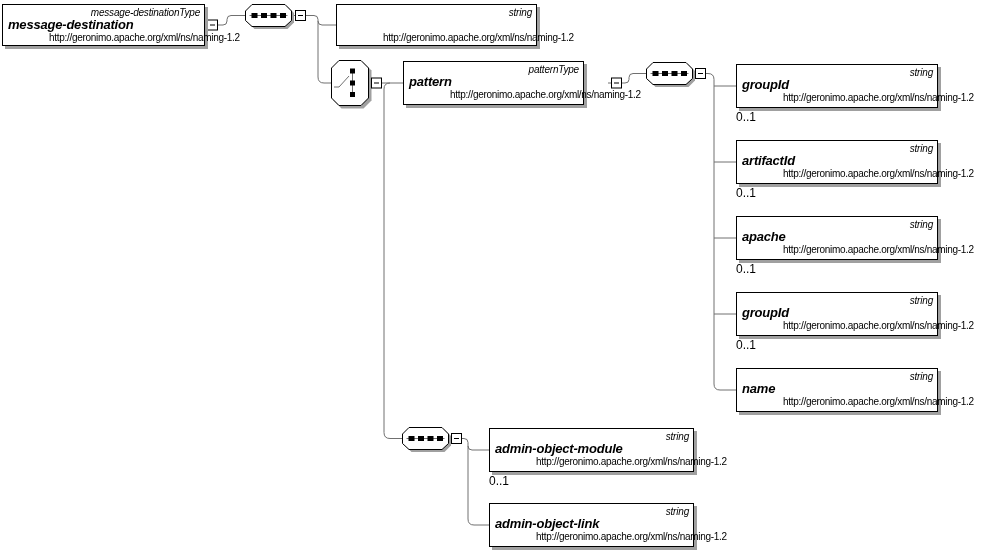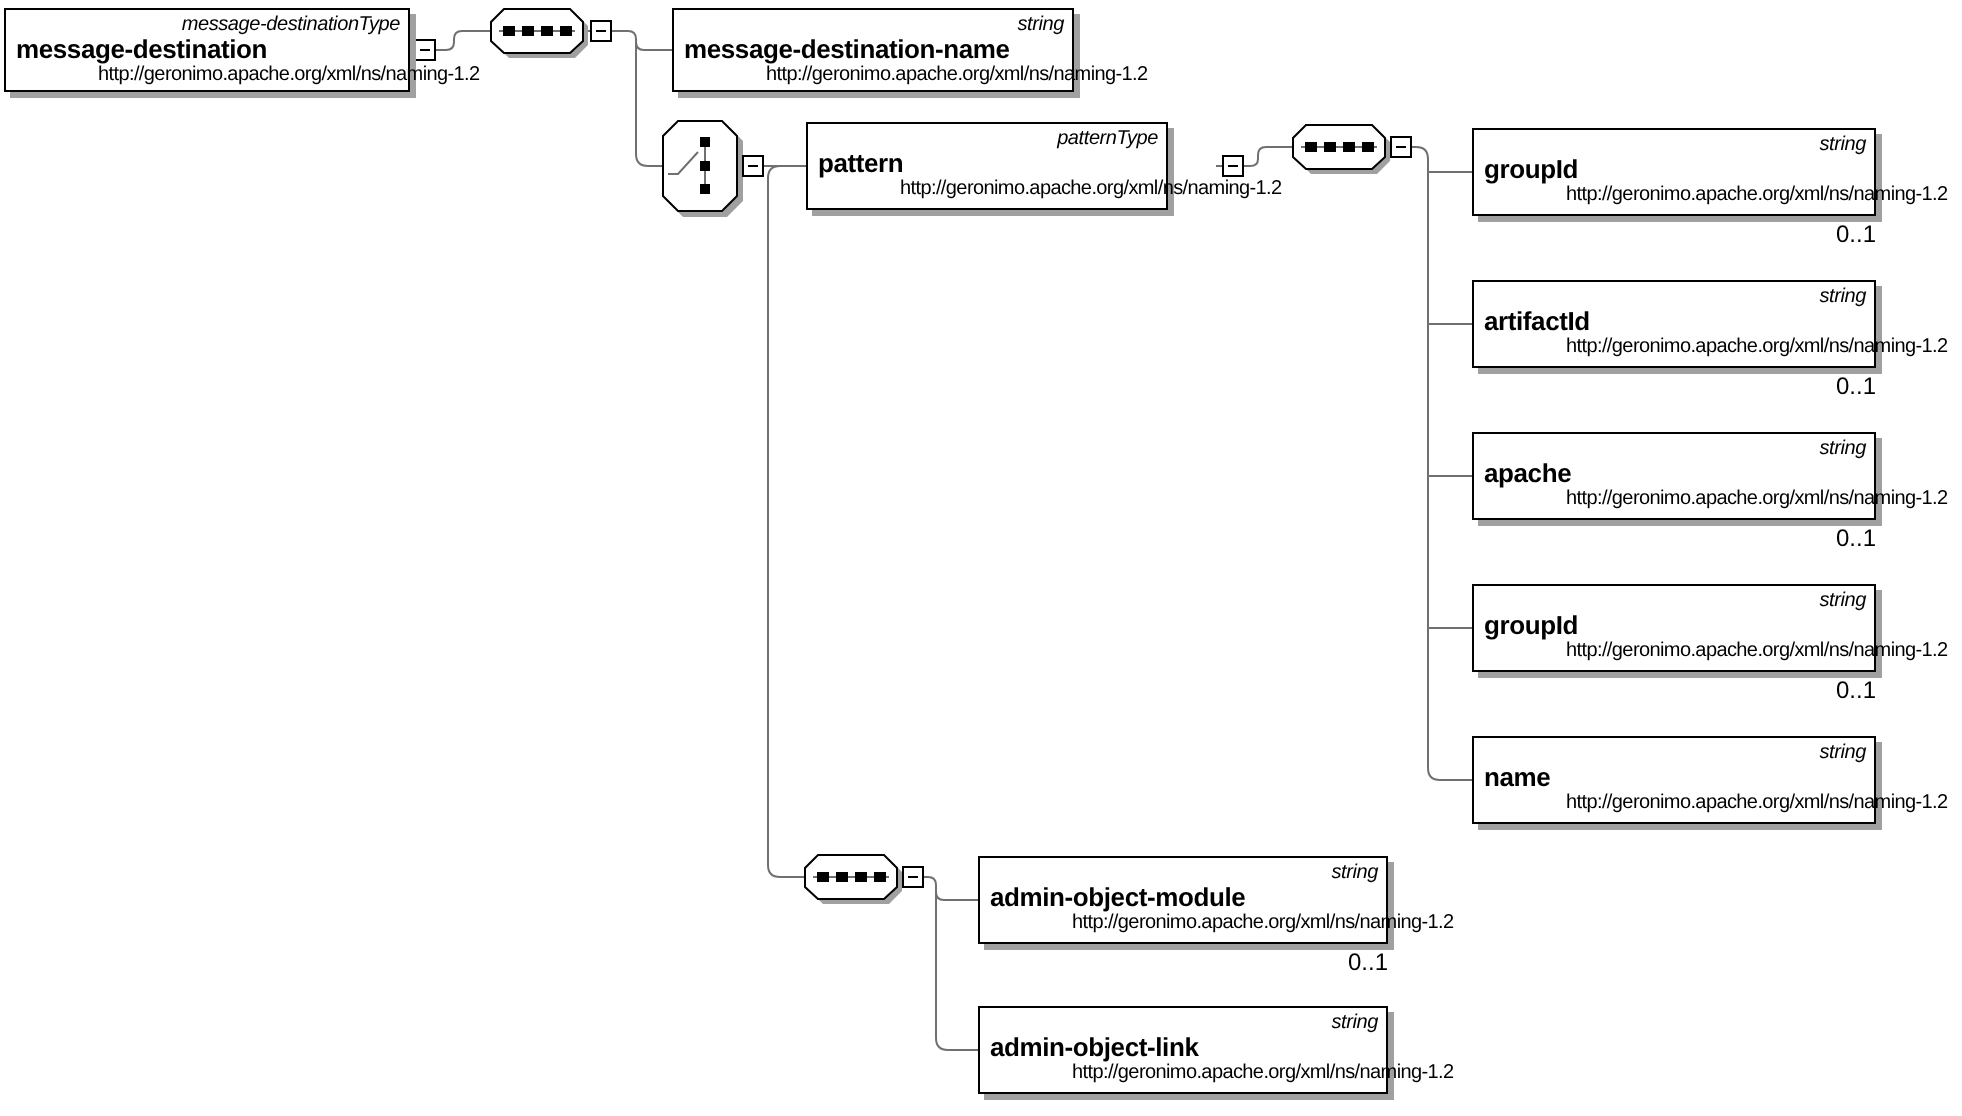--- a/index.html
+++ b/index.html
@@ -12,29 +12,29 @@
     position:absolute;z-index:2;background:#fff;border:1px solid #000;
     box-shadow:3px 3px 0 #a0a0a0;box-sizing:border-box;
   }
   .ntype{
     position:absolute;top:2px;right:4px;font-size:10px;letter-spacing:-0.2px;
     white-space:nowrap;
     font-style:italic;
   }
   .nname{
     position:absolute;left:5px;top:12px;font-size:13px;font-weight:bold;
-    letter-spacing:-0.2px;white-space:nowrap;
+    letter-spacing:-0.2px;white-space:nowrap;font-style:italic;
   }
   .nns{
     position:absolute;left:5px;top:27px;font-size:10px;letter-spacing:-0.3px;
     white-space:nowrap;
     padding-left:41px;
   }
   .card{
-    position:absolute;z-index:2;font-size:12px;text-align:right;white-space:nowrap;
+    position:absolute;z-index:2;font-size:12px;text-align:left;white-space:nowrap;
   }
 </style>
 </head>
 <body>
 
 <div class="canvas">
 
   <svg class="wires" width="981" height="558" viewBox="0 0 981 558">
     <defs>
       <g id="seq">
@@ -86,21 +86,20 @@
   </svg>
 
   <div class="node" style="left:2px;top:4px;width:203px;height:42px">
     <div class="ntype">message-destinationType</div>
     <div class="nname">message-destination</div>
     <div class="nns">http://geronimo.apache.org/xml/ns/naming-1.2</div>
   </div>
 
   <div class="node" style="left:336px;top:4px;width:201px;height:42px">
     <div class="ntype">string</div>
-    <div class="nname">message-destination-name</div>
     <div class="nns">http://geronimo.apache.org/xml/ns/naming-1.2</div>
   </div>
 
   <div class="node" style="left:403px;top:61px;width:181px;height:44px">
     <div class="ntype">patternType</div>
     <div class="nname">pattern</div>
     <div class="nns">http://geronimo.apache.org/xml/ns/naming-1.2</div>
   </div>
 
   <div class="node" style="left:736px;top:64px;width:202px;height:44px">

